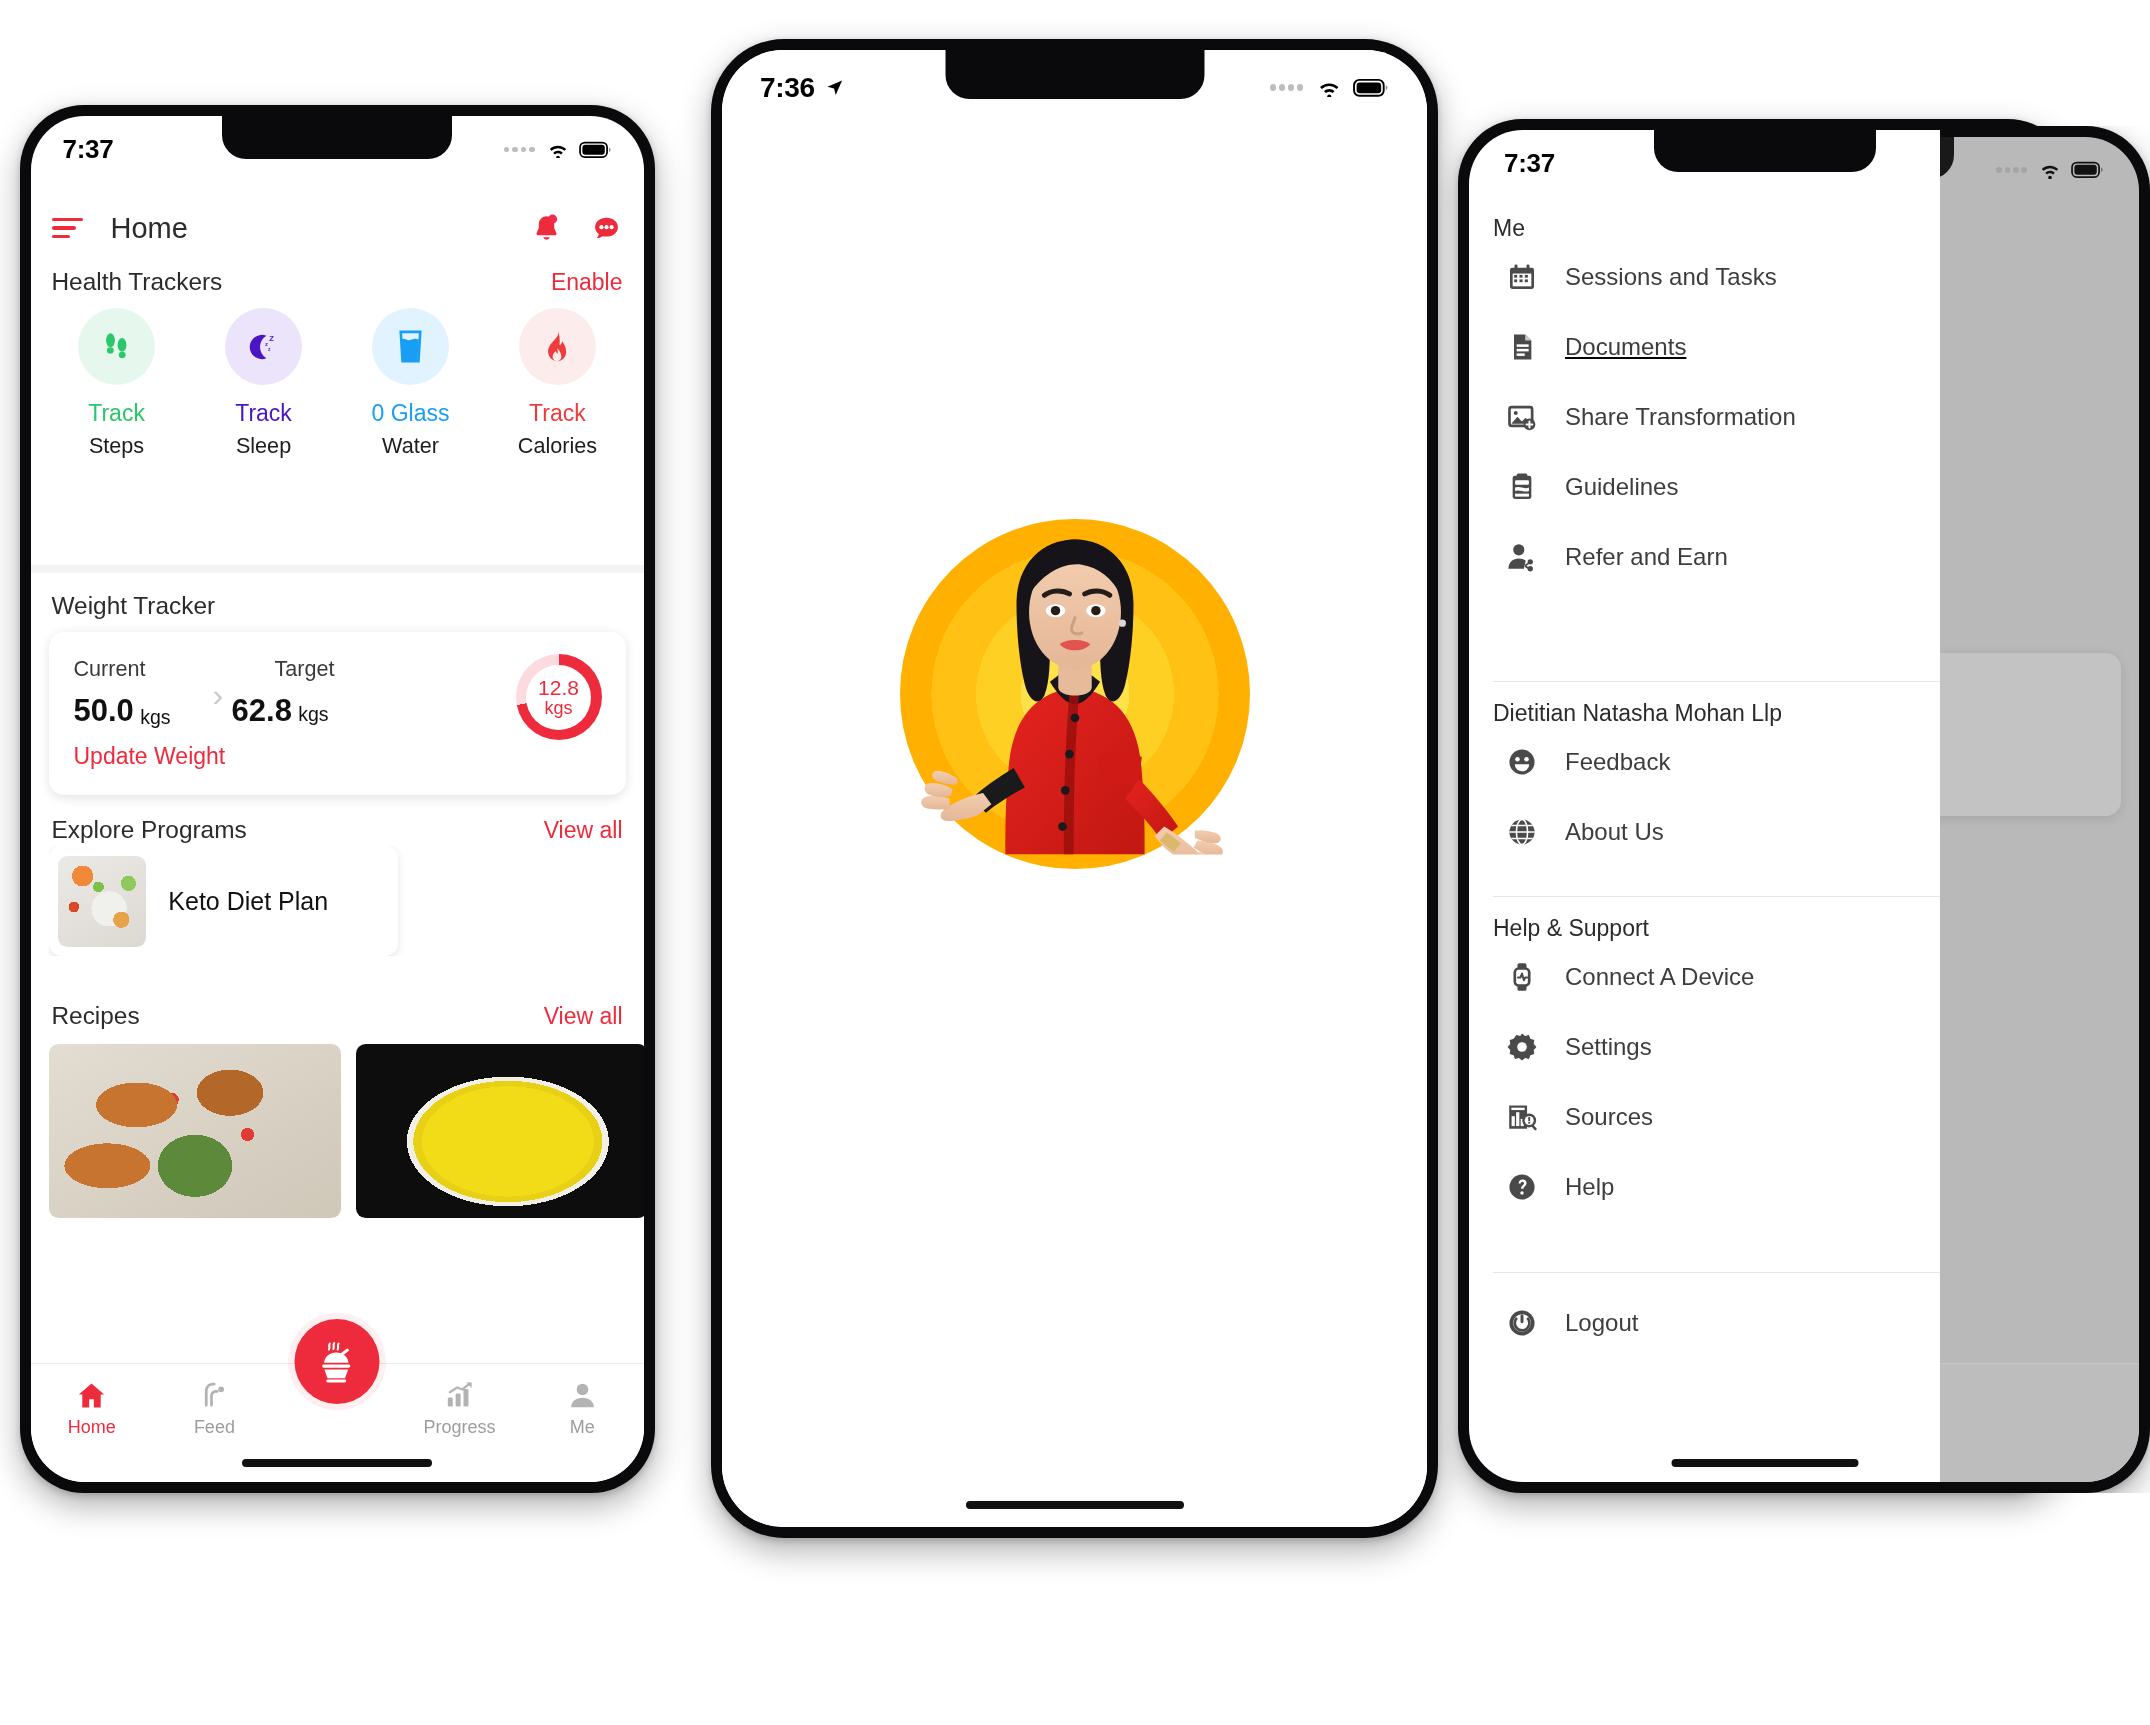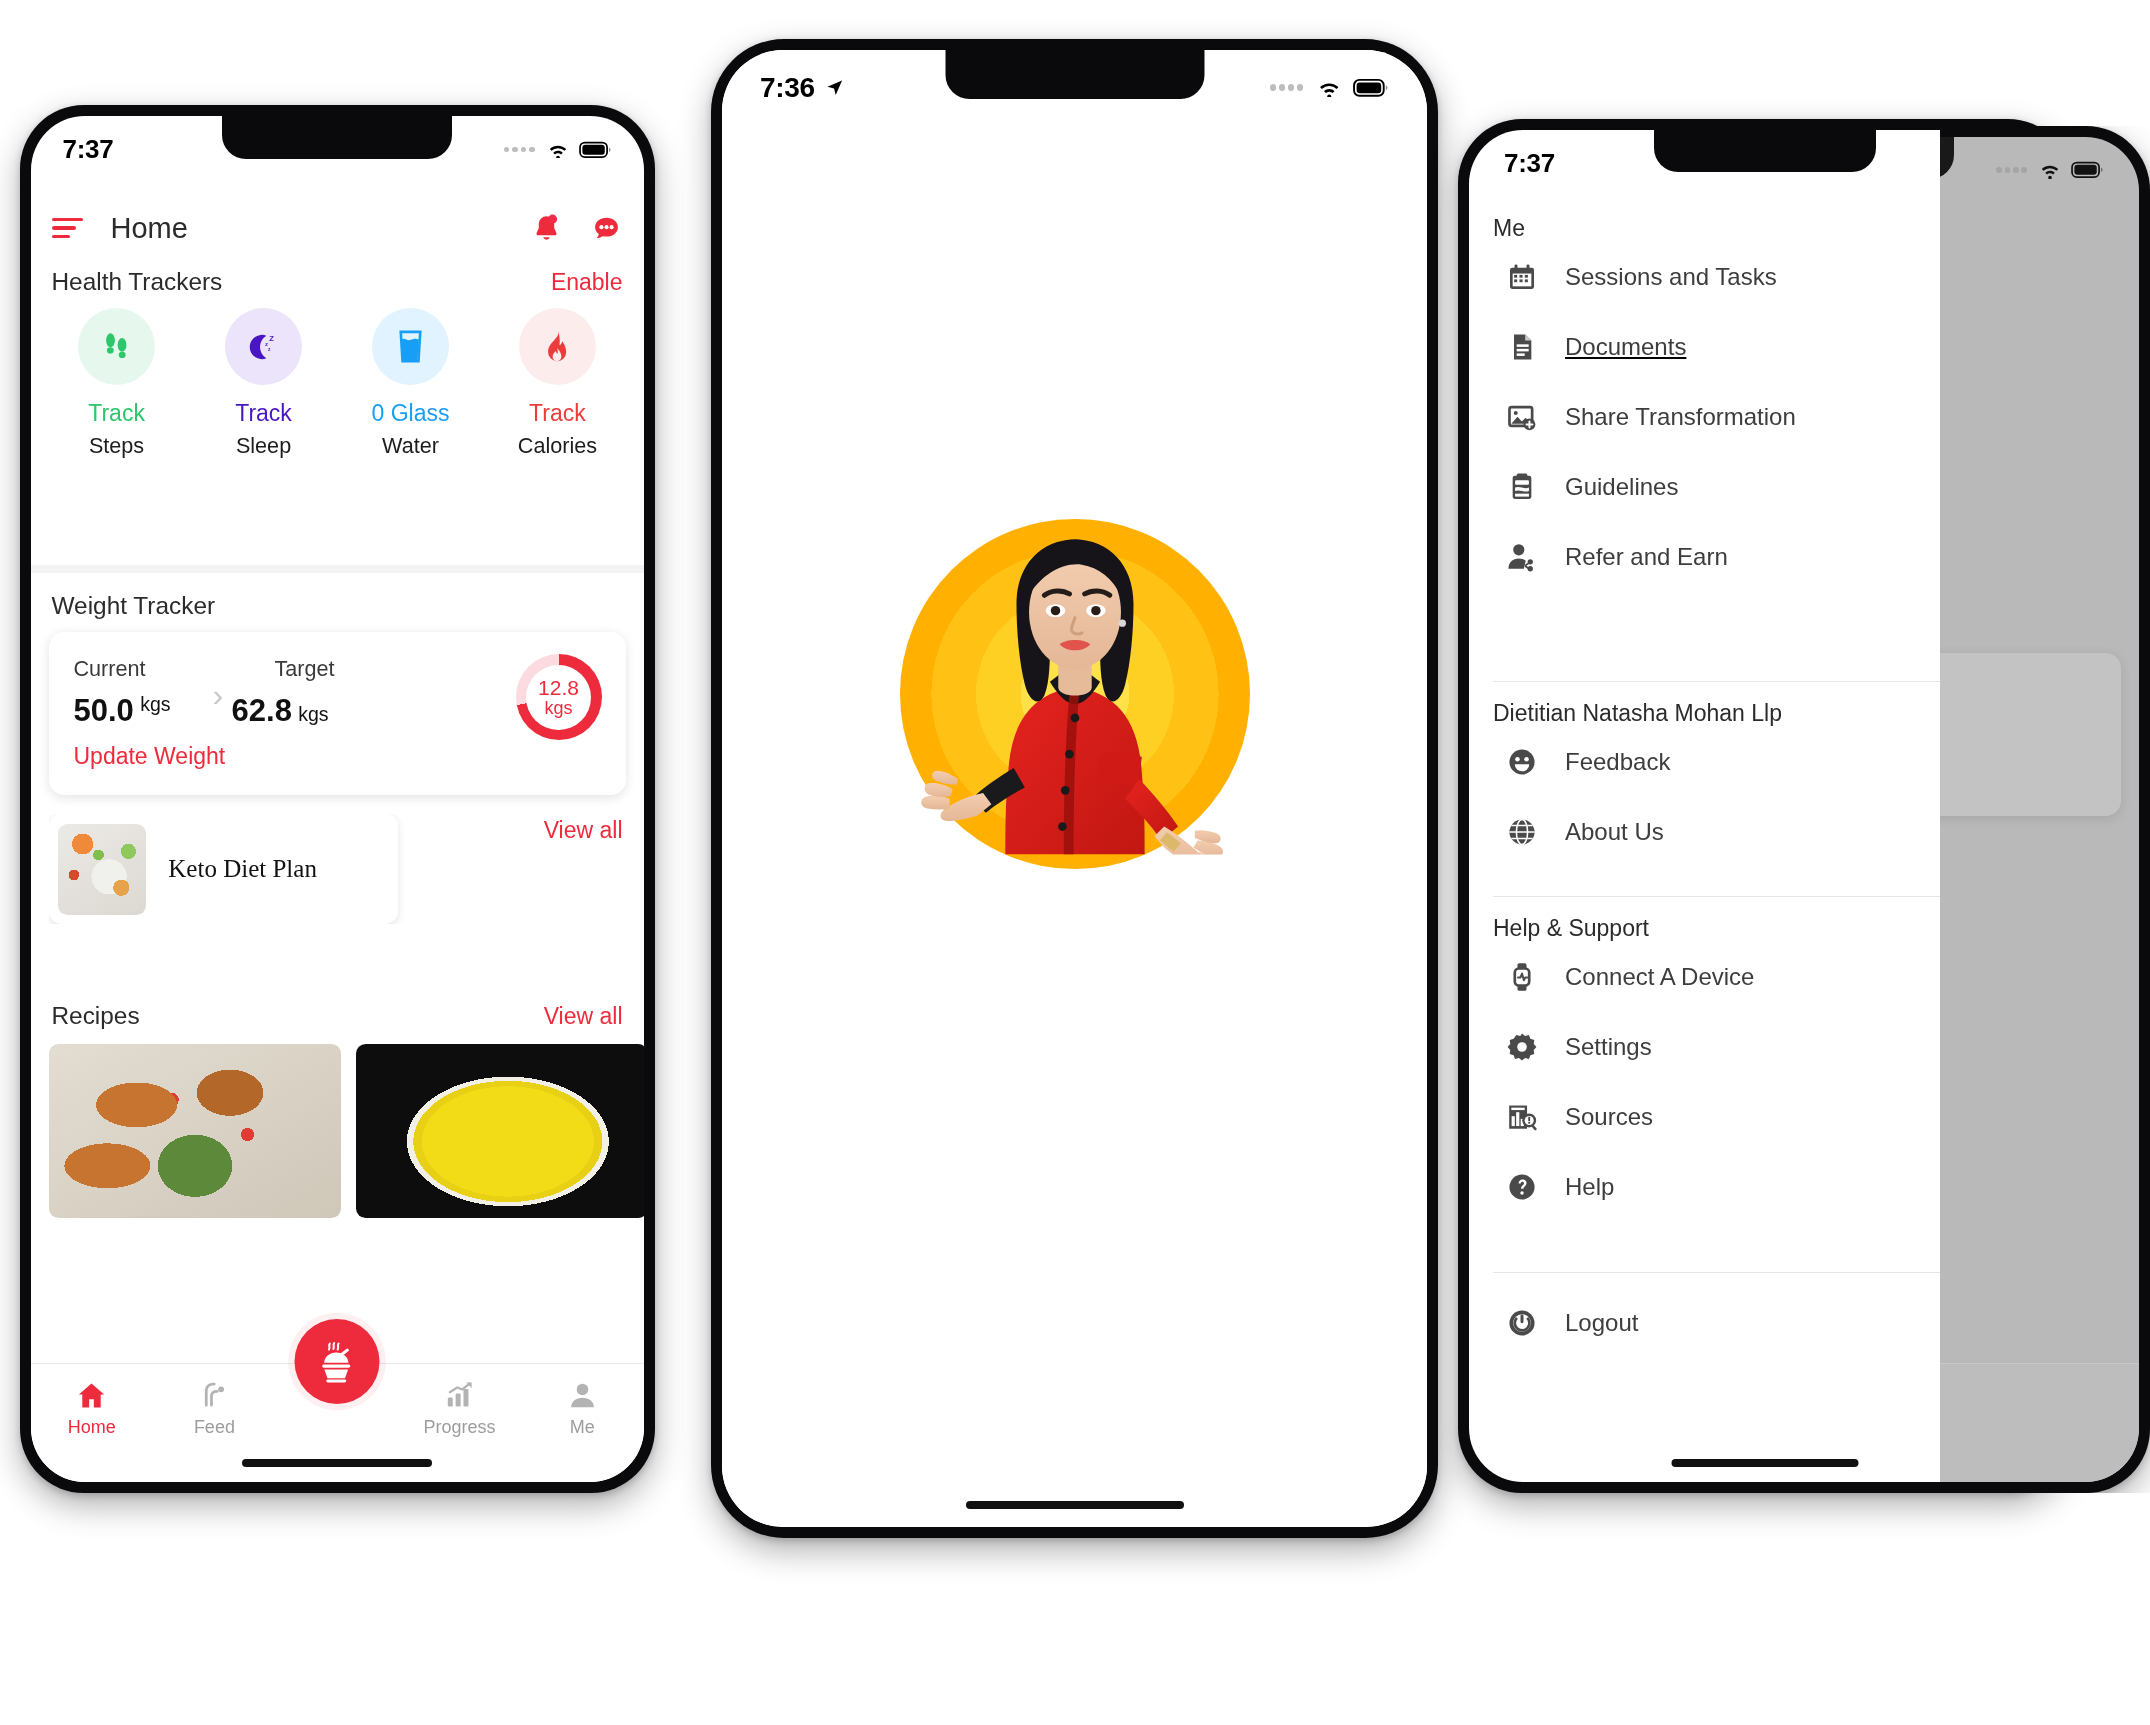--- a/index.html
+++ b/index.html
@@ -262,21 +262,21 @@
         </div>
       </div>
 
       <div style="position:absolute;top:449px;left:0;right:0;height:8.4px;background:#f3f3f3;"></div>
 
       <div style="position:absolute;top:476px;left:21px;font-size:24.4px;color:#2b2b2b;">Weight Tracker</div>
       <div class="wcard" style="position:absolute;top:516px;left:18px;right:18px;height:163px;">
         <div class="wrow" style="padding:24px 25px 0 25px;">
           <div style="width:139px;">
             <div class="wcol-label" style="font-size:21.6px;">Current</div>
-            <div style="margin-top:11px;display:flex;align-items:flex-start;gap:6.3px;">
+            <div style="margin-top:11px;display:flex;align-items:flex-end;gap:6.3px;">
               <span class="wcol-val" style="font-size:31px;">50.0</span>
               <span class="wcol-unit" style="font-size:19.5px;">kgs</span>
             </div>
           </div>
           <div class="wchevron" style="font-size:32px;margin:21px 8.4px 0 0;">›</div>
           <div style="width:146px;text-align:center;">
             <div class="wcol-label" style="font-size:21.6px;">Target</div>
             <div style="margin-top:11px;display:flex;align-items:baseline;gap:6.3px;">
               <span class="wcol-val" style="font-size:31px;">62.8</span>
               <span class="wcol-unit" style="font-size:19.5px;">kgs</span>
@@ -291,21 +291,21 @@
             <div style="font-size:21px;">12.8</div>
             <div style="font-size:18px;">kgs</div>
           </div>
         </div>
       </div>
 
       <div class="sec-head" style="position:absolute;top:700px;left:21px;right:21px;">
         <div class="sec-title" style="font-size:24.4px;">Explore Programs</div>
         <div class="sec-action" style="font-size:23px;">View all</div>
       </div>
-      <div class="prog-row" style="position:absolute;top:698px;left:18px;right:0;gap:16.7px;font-family:Liberation Serif, serif;">
+      <div class="prog-row" style="position:absolute;top:730px;left:18px;right:0;gap:16.7px;">
         <div class="prog-card" style="width:349px;height:110px;padding:9.8px;">
           <div class="prog-thumb" style="width:88px;height:91px;background:
                  radial-gradient(circle at 72% 70%, #e8a24a 0 9%, transparent 9%),
                  radial-gradient(circle at 58% 58%, #f0f0ec 0 24%, transparent 24%),
                  radial-gradient(circle at 28% 22%, #f08a3a 0 11%, transparent 11%),
                  radial-gradient(circle at 46% 34%, #7fc04a 0 7%, transparent 7%),
                  radial-gradient(circle at 18% 56%, #d84a2a 0 6%, transparent 6%),
                  radial-gradient(circle at 80% 30%, #8fc85c 0 8%, transparent 8%),
                  linear-gradient(150deg,#eceae6,#dcd8d2);"></div>
           <div class="prog-name" style="font-size:25px;margin-left:22px;">Keto Diet Plan</div>

